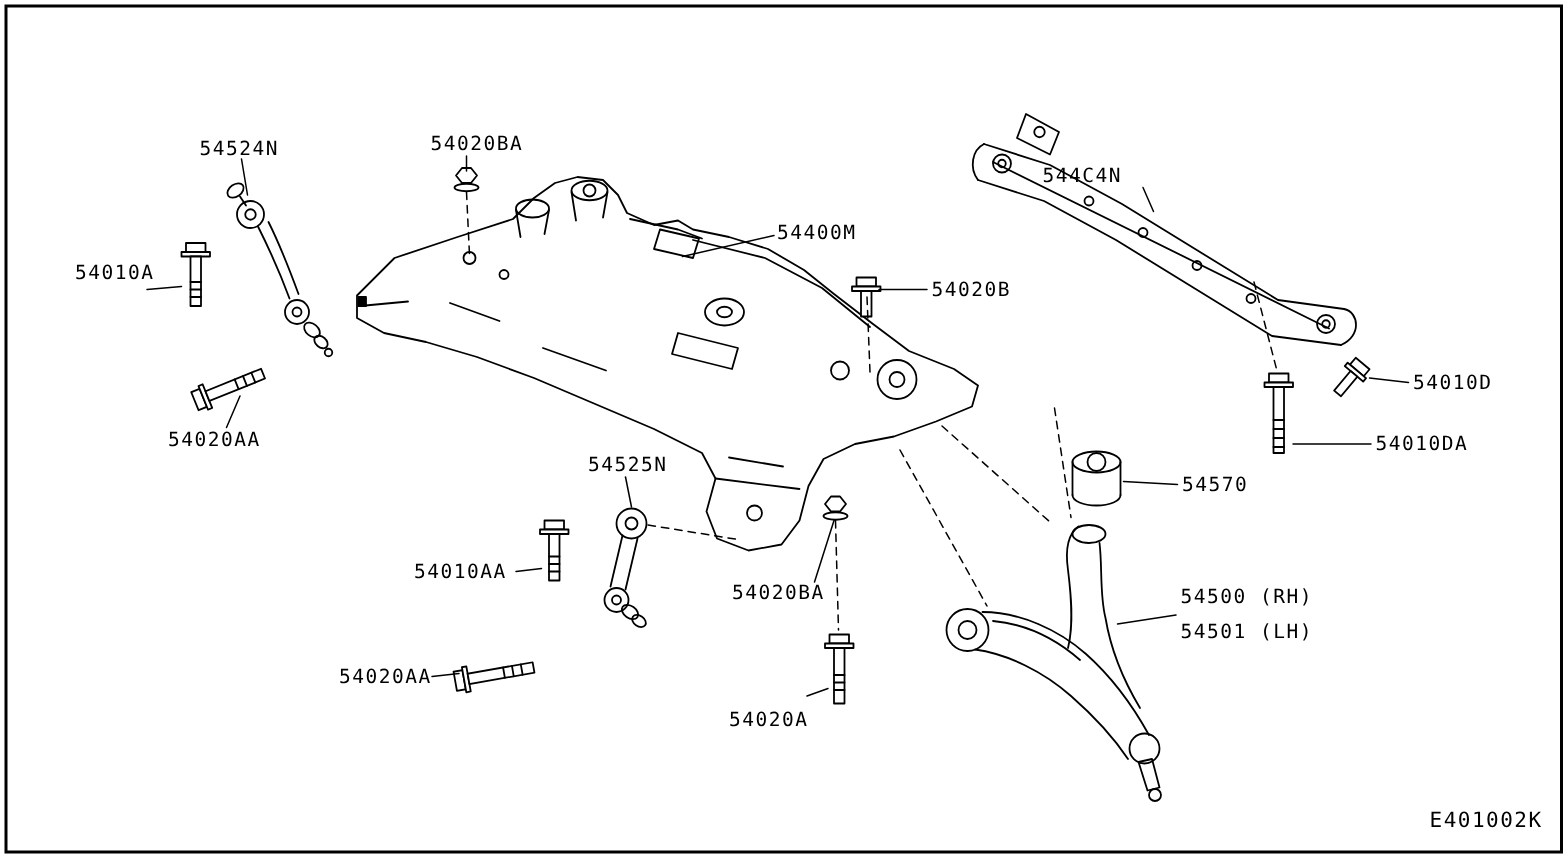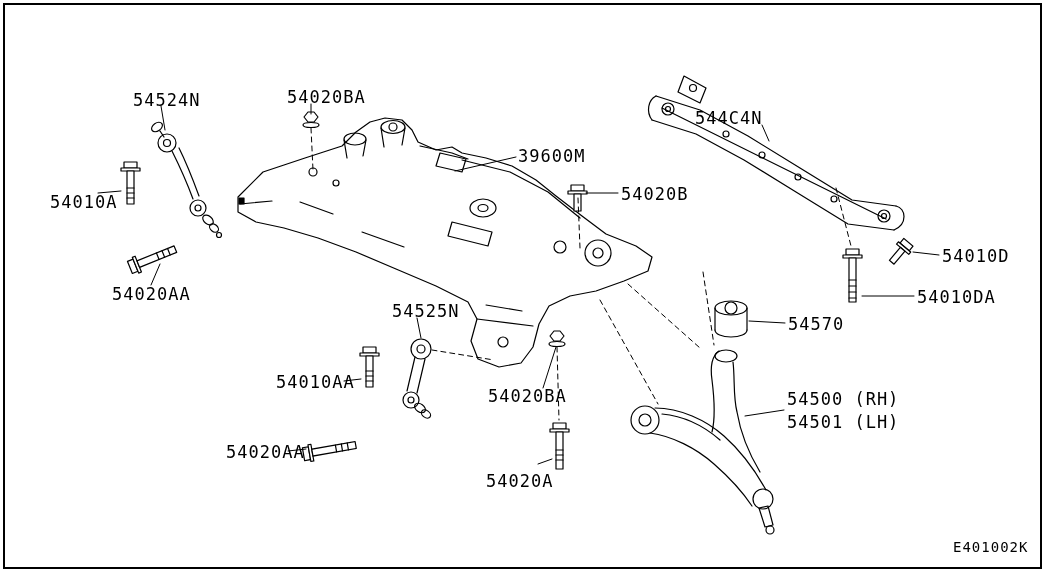--- a/index.html
+++ b/index.html
@@ -2,21 +2,21 @@
 <html><head>
 <meta charset="utf-8">
 <title>Diagram</title>
 <style>
   * { margin:0; padding:0; box-sizing:border-box; }
   html,body { width:1045px; height:572px; background:#fff; }
   body { font-family:"DejaVu Sans Mono","Liberation Mono",monospace; color:#000; }
   .stage { position:relative; width:1045px; height:572px; background:#fff; overflow:hidden; }
   .frame { position:absolute; left:3px; top:3px; width:1039px; height:566px; border:2px solid #000; }
   .art   { position:absolute; left:0; top:0; width:1045px; height:572px; }
-  .label { position:absolute; font-size:17px; line-height:14px; letter-spacing:1px; white-space:pre; }
+  .label { position:absolute; font-size:13px; line-height:14px; letter-spacing:1px; white-space:pre; }
   .code  { position:absolute; font-size:14px; line-height:15px; letter-spacing:1px;text-align:right; }
 </style>
 </head>
 <body>
 
 <div class="stage">
   <div class="frame"></div>
 
   <svg class="art" viewBox="0 0 1045 572" stroke="#000" fill="none" stroke-width="1.2" stroke-linejoin="round" stroke-linecap="round">
 
@@ -195,22 +195,22 @@
       <path d="M344,381 L361,379"></path>
       <path d="M543,388 L556,347"></path>
       <path d="M288,451 L306,449"></path>
       <path d="M538,464 L552,459"></path>
     </g>
   </svg>
 
   <div class="label" style="left:133px; top:93px">54524N</div>
   <div class="label" style="left:287px; top:90px">54020BA</div>
   <div class="label" style="left:695px; top:111px">544C4N</div>
-  <div class="label" style="left:518px; top:149px">39600M</div>
-  <div class="label" style="left:50px;  top:195px">54010A</div>
+  <div class="label" style="left:518px; top:149px">54400M</div>
+  <div class="label" style="left:50px;  top:176px">54010A</div>
   <div class="label" style="left:621px; top:187px">54020B</div>
   <div class="label" style="left:942px; top:249px">54010D</div>
   <div class="label" style="left:112px; top:287px">54020AA</div>
   <div class="label" style="left:917px; top:290px">54010DA</div>
   <div class="label" style="left:392px; top:304px">54525N</div>
   <div class="label" style="left:788px; top:317px">54570</div>
   <div class="label" style="left:276px; top:375px">54010AA</div>
   <div class="label" style="left:488px; top:389px">54020BA</div>
   <div class="label" style="left:787px; top:392px">54500 (RH)</div>
   <div class="label" style="left:787px; top:415px">54501 (LH)</div>

